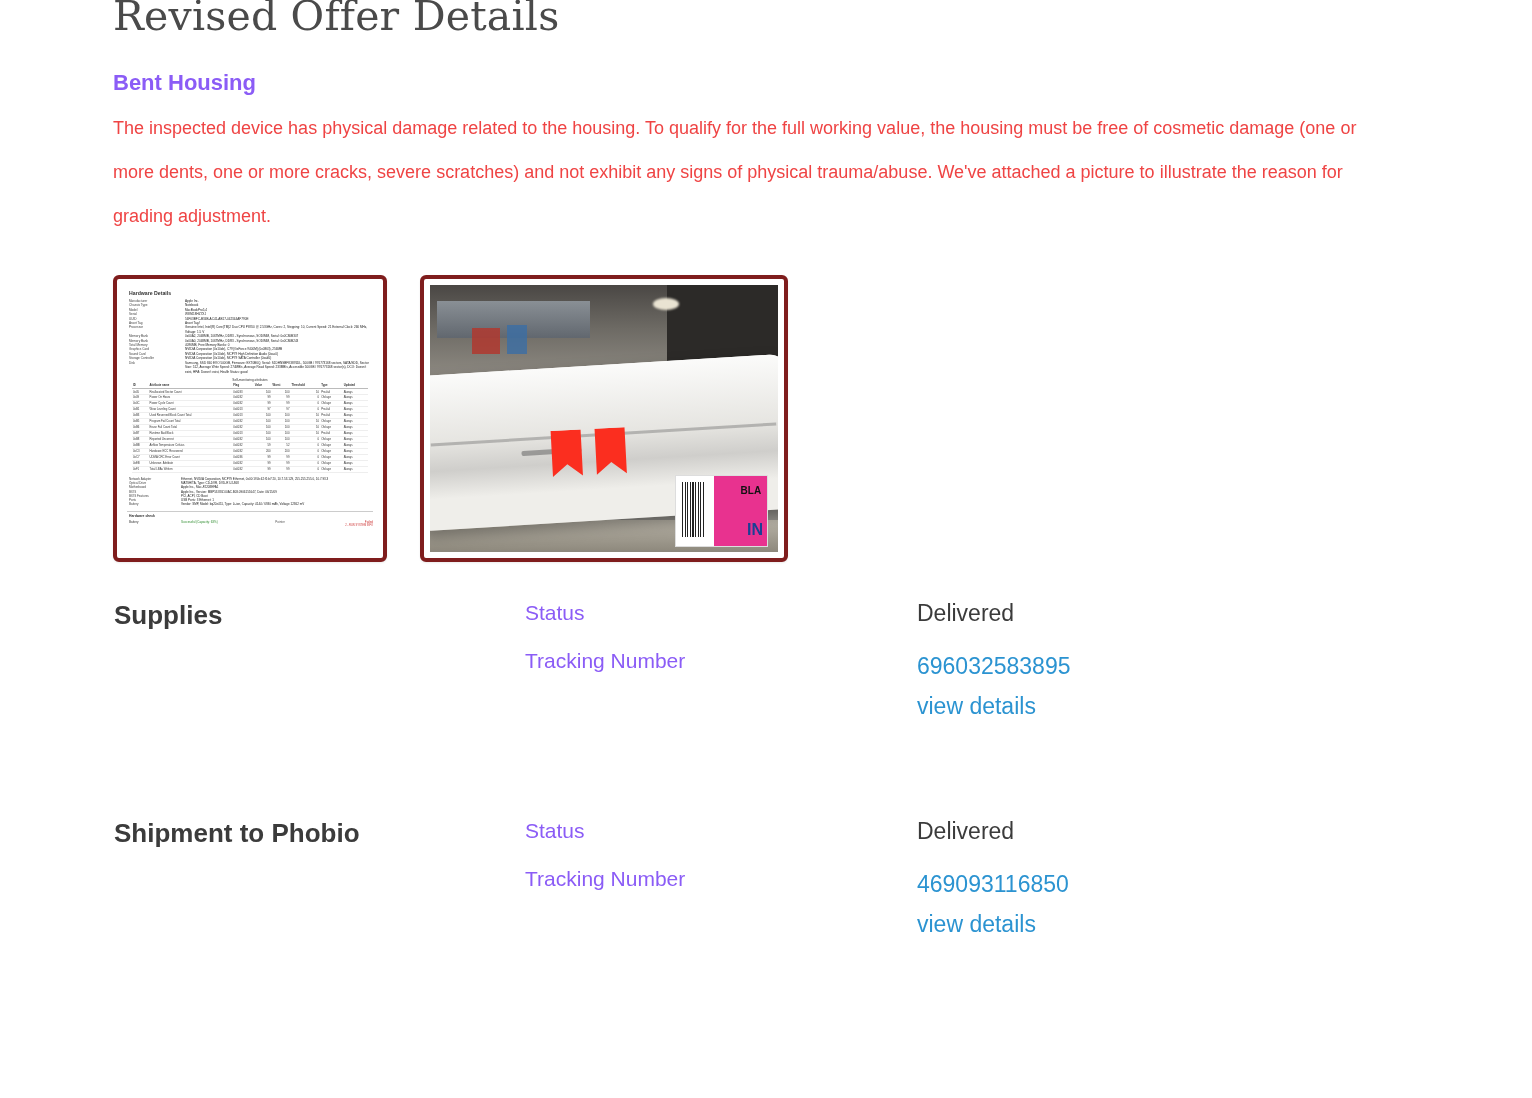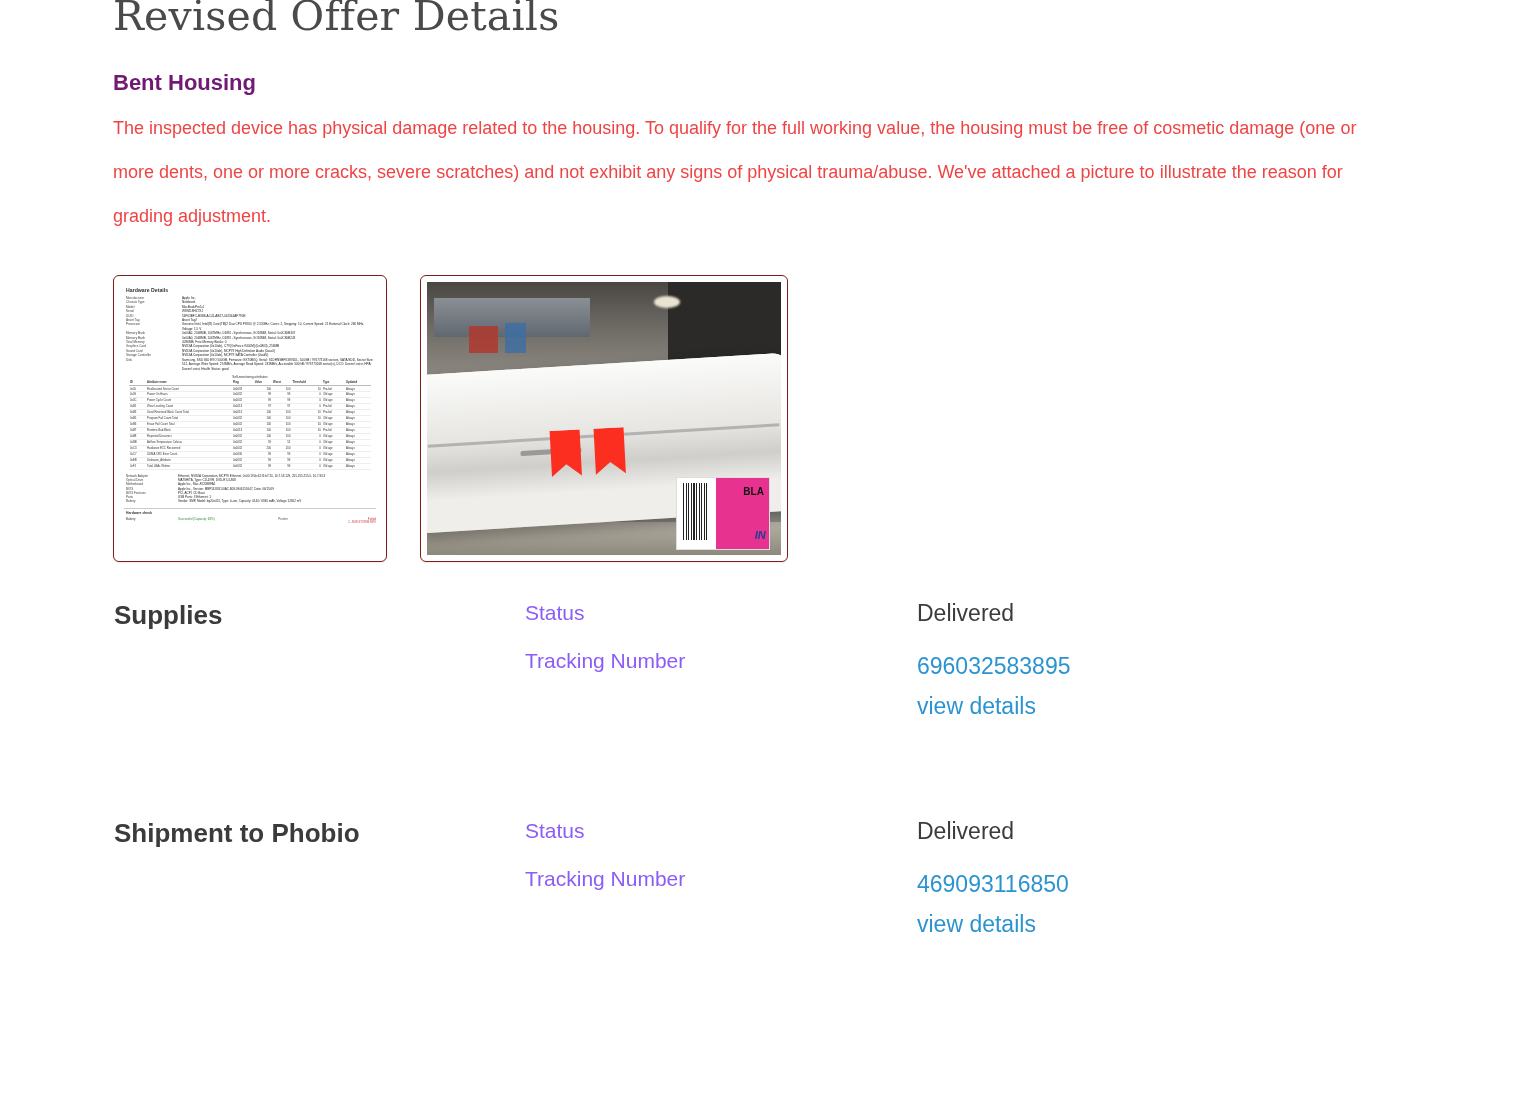--- a/index.html
+++ b/index.html
@@ -34,42 +34,42 @@
     padding: 0;
     letter-spacing: 0.2px;
   }
   #offer-title {
     margin-top: -8px;
   }
 
   .subhead {
     font-size: 22px;
     font-weight: bold;
-    color: #701a75;
+    color: #8b5cf6;
     margin: 28px 0 0 0;
     line-height: 30px;
   }
 
   .body-copy {
     font-size: 18px;
     line-height: 44px;
     color: #ef4444;
     margin: 8px 0 0 0;
     max-width: 1245px;
     font-weight: 400;
   }
 
   .thumb-row {
     display: flex;
     gap: 33px;
     margin-top: 37px;
   }
   .thumb {
     background: #ffffff;
-    border: 1px solid #7f1d1d;
+    border: 4px solid #7f1d1d;
     border-radius: 6px;
     box-shadow: 0 1px 2px rgba(0,0,0,0.08);
     padding: 5px;
     box-sizing: border-box;
   }
   .thumb.report {
     width: 274px;
     height: 287px;
     padding: 8px 10px;
     overflow: hidden;
@@ -234,23 +234,22 @@
     position: absolute; left: 6%; top: 8%;
     width: 26%; height: 80%;
     background: repeating-linear-gradient(90deg,#222 0 1.2px,#fff 1.2px 2.6px);
   }
   .ph-label .pinkband {
     position: absolute; right: 0; top: 0; width: 58%; height: 100%;
     background: #e8328f;
   }
   .ph-label .bluetxt {
     position: absolute; right: 4%; bottom: 10%;
-    color: #1c3f94; font-weight: bold; font-size: 11px;
+    color: #1c3f94; font-weight: bold; font-size: 16px;
     font-family: "Liberation Sans", sans-serif;
-    font-style: italic;
   }
   .ph-label .blacktxt {
     position: absolute; right: 6%; top: 12%;
     color: #111; font-weight: bold; font-size: 10px;
   }
   .ph-sticker {
     position: absolute; right: 16%; bottom: 20%;
     width: 16px; height: 16px; border-radius: 50%;
     background: radial-gradient(circle at 35% 35%, #9fe870, #3aa62a);
   }

